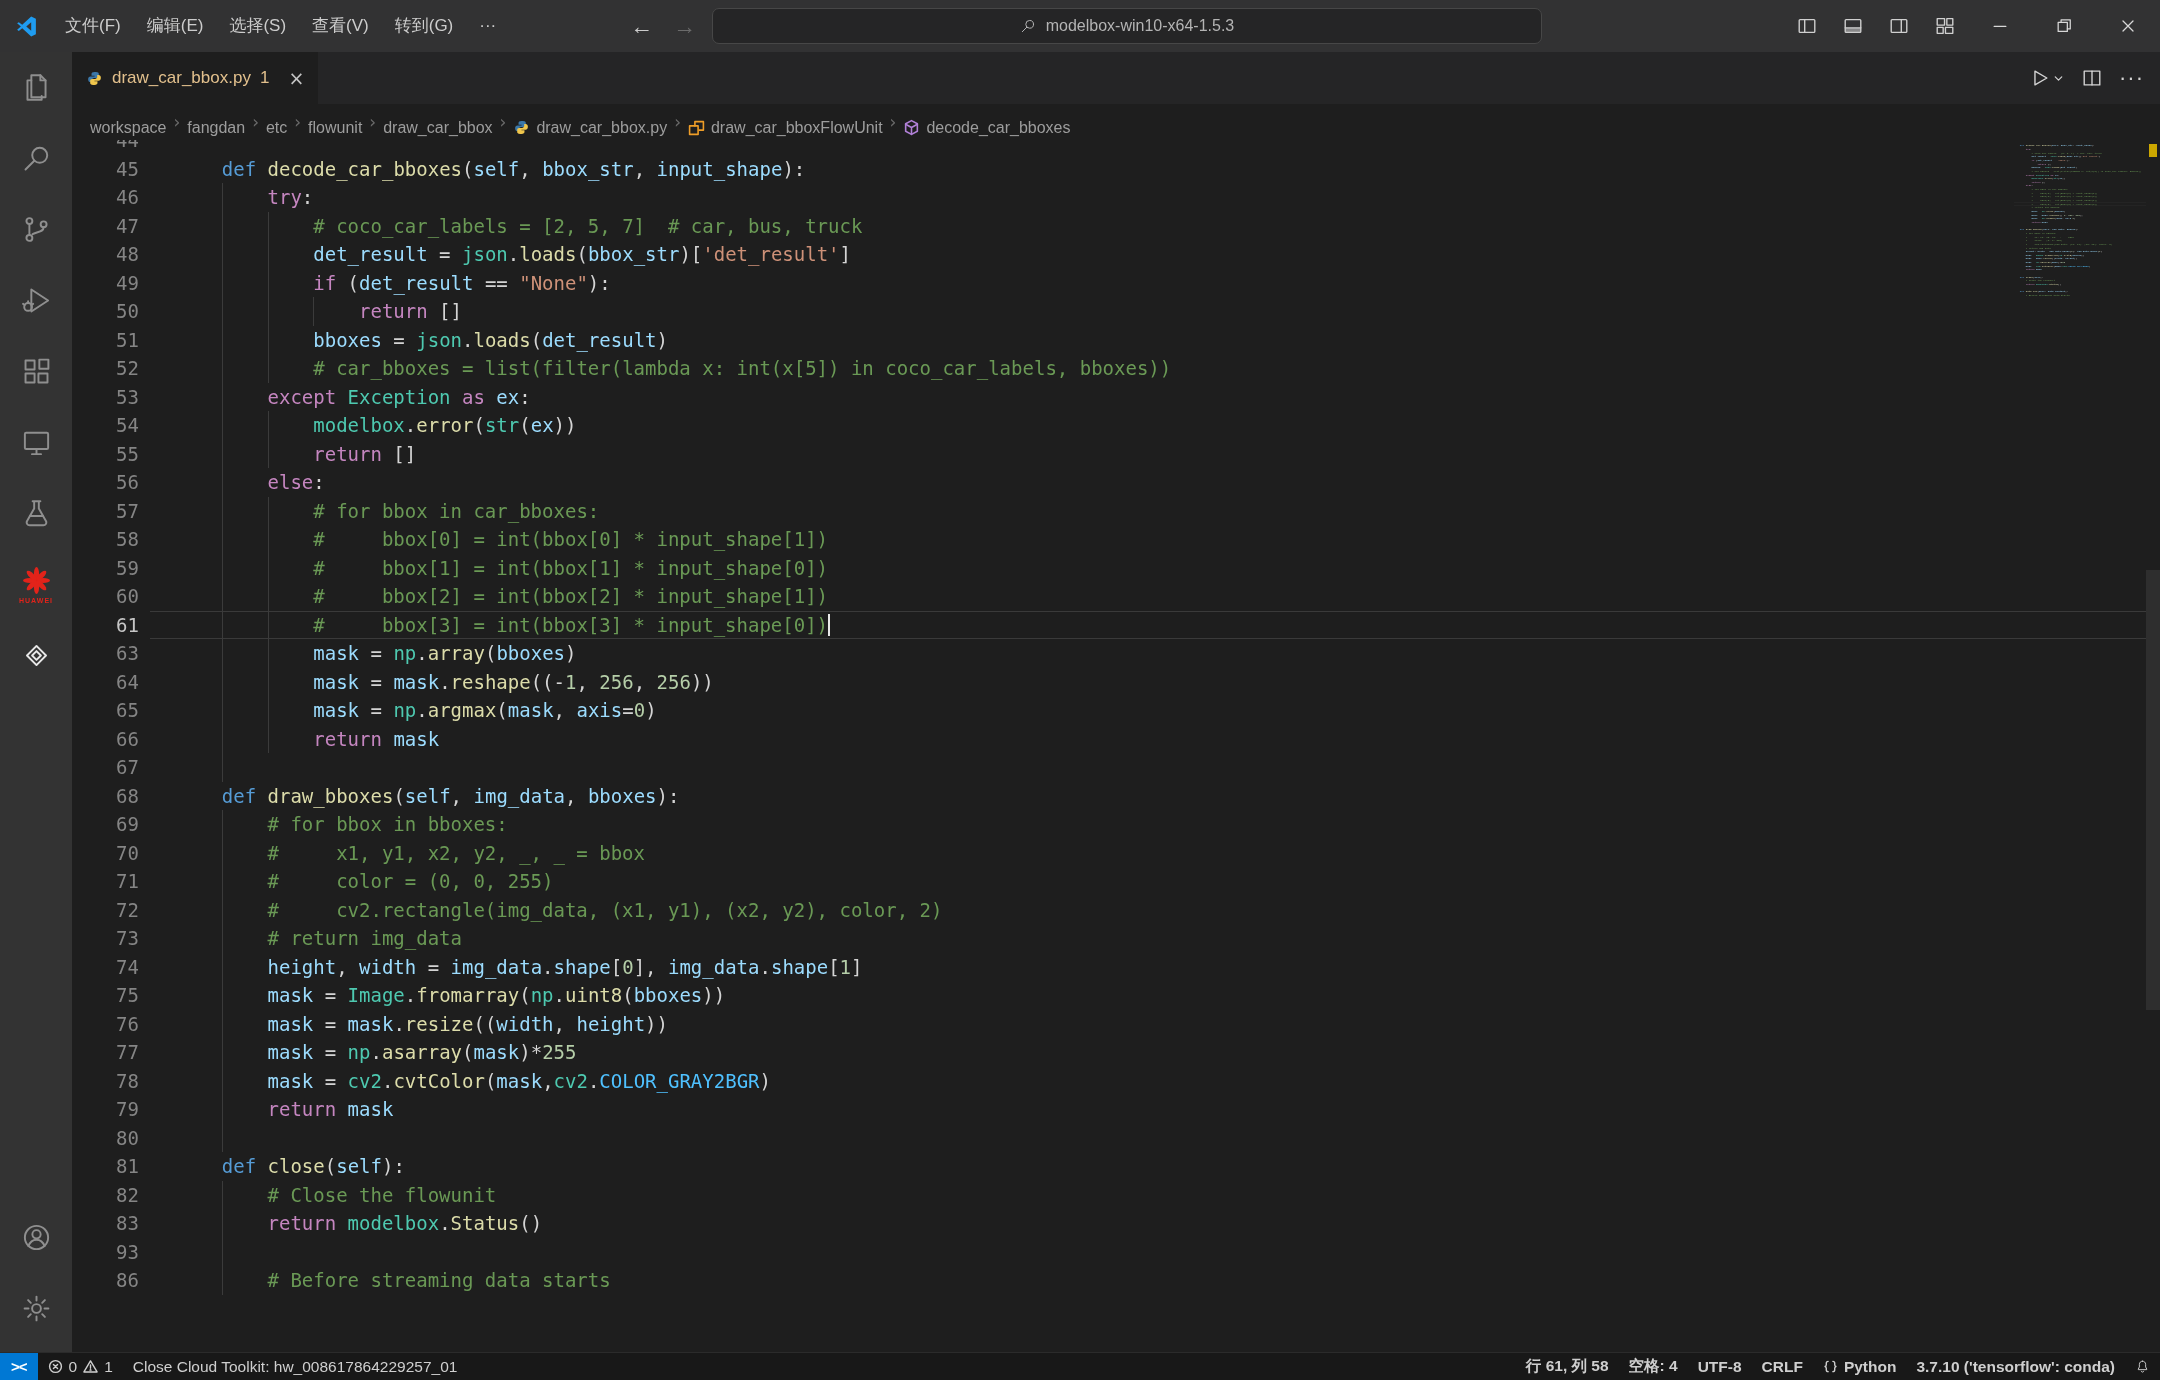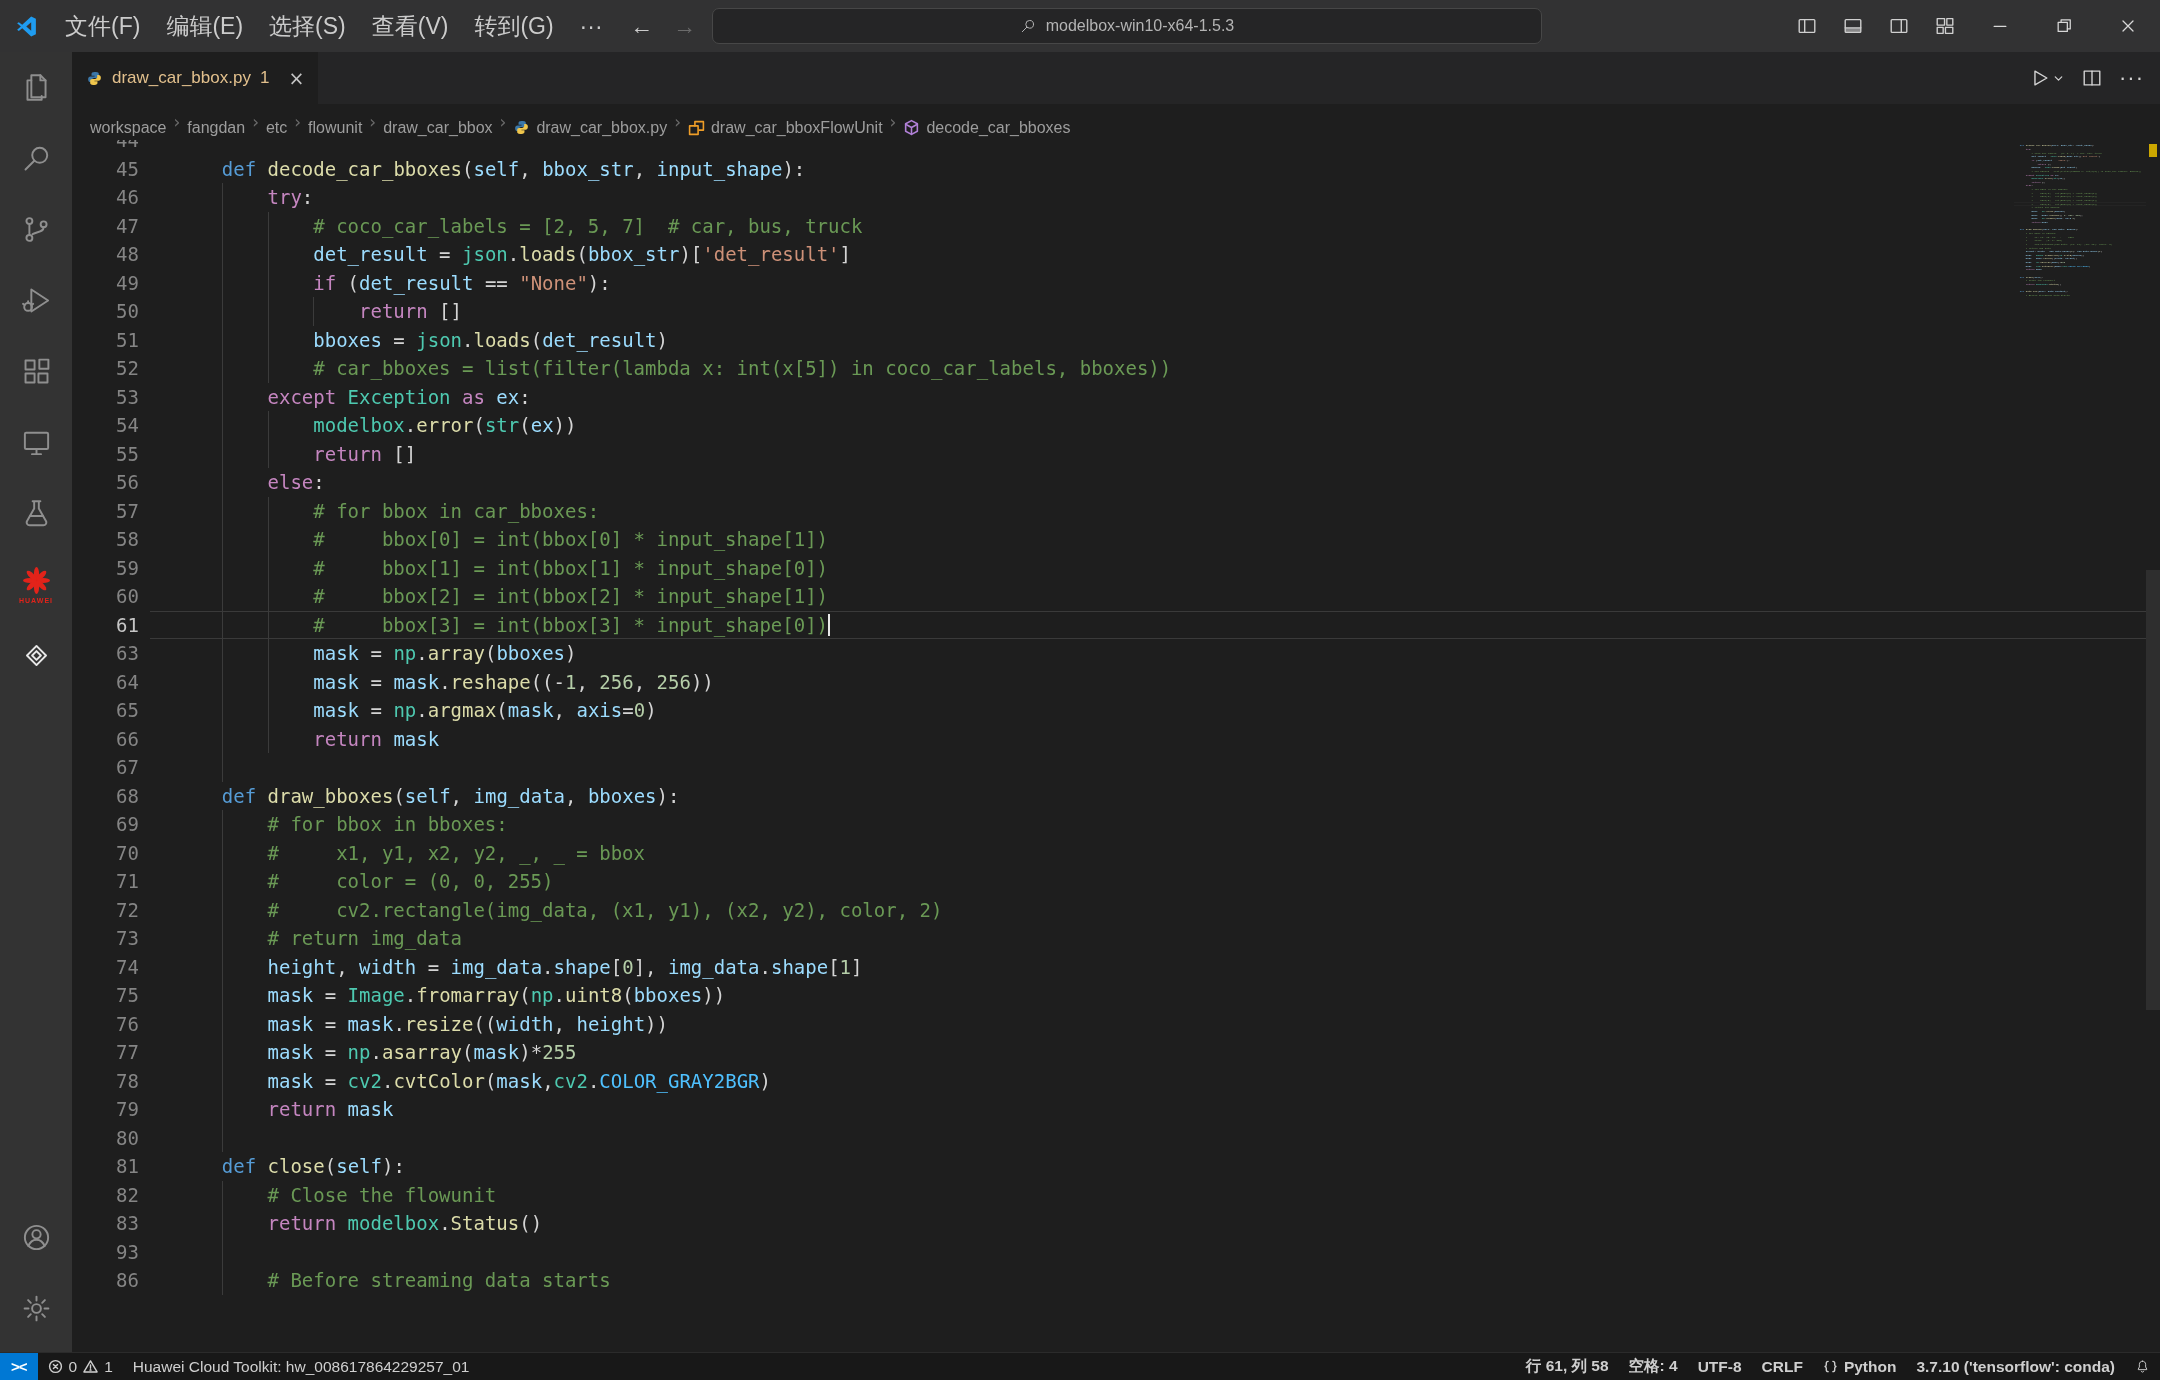--- a/index.html
+++ b/index.html
@@ -5,21 +5,21 @@
   html,body{margin:0;padding:0;background:#1e1e1e;}
   body{width:2160px;height:1380px;position:relative;overflow:hidden;
        font-family:"Liberation Sans",sans-serif;color:#cccccc;-webkit-font-smoothing:antialiased;}
   .ic svg{width:100%;height:100%;display:block;fill:none;stroke:currentColor;stroke-width:1.5;stroke-linecap:round;stroke-linejoin:round;}
 
   
   .titlebar{position:absolute;left:0;top:0;right:0;height:52px;background:#323233;display:flex;align-items:center;z-index:10;}
   .logo{width:52px;height:52px;display:flex;align-items:center;justify-content:center;}
   .logo .ic{width:25px;height:25px;}
   .menubar{display:flex;align-items:center;height:100%;}
-  .menu-item{padding:0 13px;font-size:23px;color:#cccccc;height:34px;line-height:34px;border-radius:6px;}
+  .menu-item{padding:0 13px;font-size:17px;color:#cccccc;height:34px;line-height:34px;border-radius:6px;}
   .nav{position:absolute;left:630px;top:0;height:52px;display:flex;align-items:center;gap:20px;font-size:23px;}
   .nav .back{color:#cccccc;} .nav .fwd{color:#6b6b6b;}
   .cmd{position:absolute;left:712px;top:8px;width:828px;height:34px;background:#252526;border:1px solid #474747;border-radius:7px;
        display:flex;align-items:center;justify-content:center;gap:10px;color:#b4b4b4;font-size:16px;}
   .cmd .ic{width:16px;height:16px;color:#b4b4b4;}
   .tb-right{margin-left:auto;display:flex;align-items:center;height:100%;}
   .tb-icon{width:46px;height:100%;display:flex;align-items:center;justify-content:center;color:#d0d0d0;}
   .tb-icon .ic{width:22px;height:22px;}
   .win-btn{width:64px;height:100%;display:flex;align-items:center;justify-content:center;color:#d8d8d8;}
   .win-btn .ic{width:20px;height:20px;stroke-width:1.2;}
@@ -698,21 +698,21 @@
       <span class="ic">
           <svg viewBox="0 0 16 16">
             <path d="M8 2L15 13.8H1z"></path>
             <path d="M8 6.4v3.4"></path>
             <circle cx="8" cy="11.9" r="0.4"></circle>
           </svg>
         </span>
       <span>1</span>
     </div>
     <div class="sb-item">
-      <span>Huawei Cloud Toolkit: hw_008617864229257_01</span>
+      <span>Close Cloud Toolkit: hw_008617864229257_01</span>
     </div>
   </div>
   <div class="sb-right" id="sb-right">
 
   <div class="sb-item">
         <span>行 61, 列 58</span>
       </div>
       <div class="sb-item">
         <span>空格: 4</span>
       </div>

